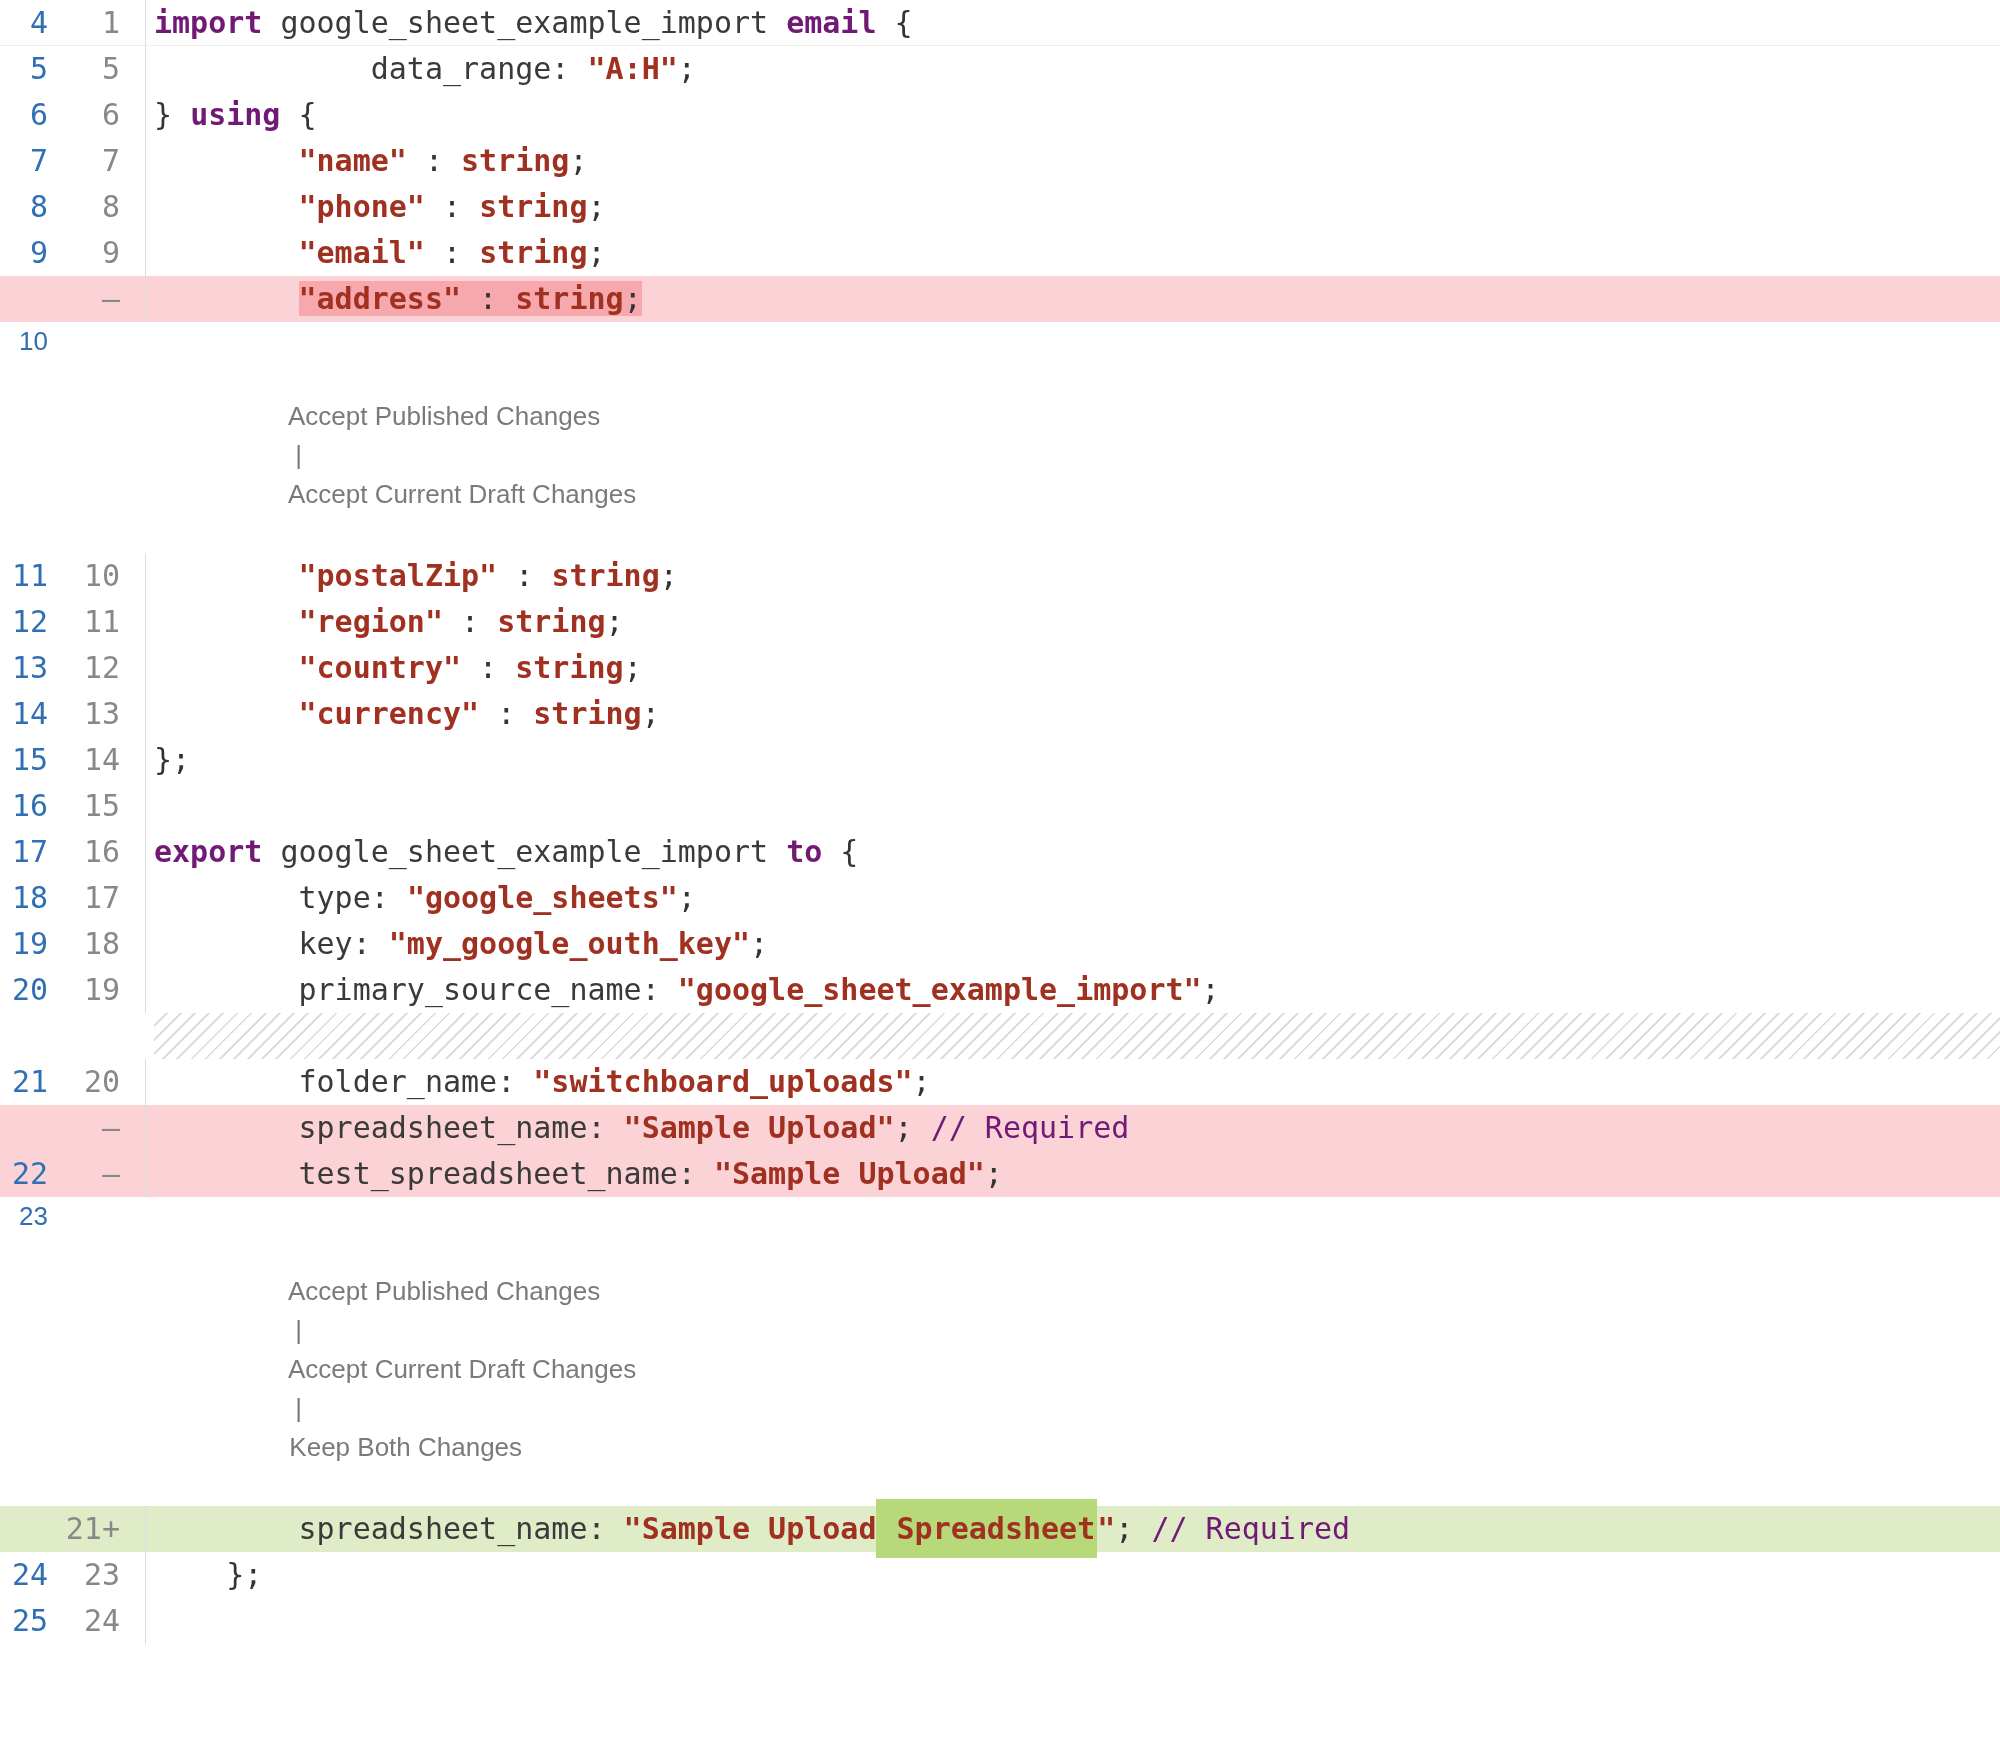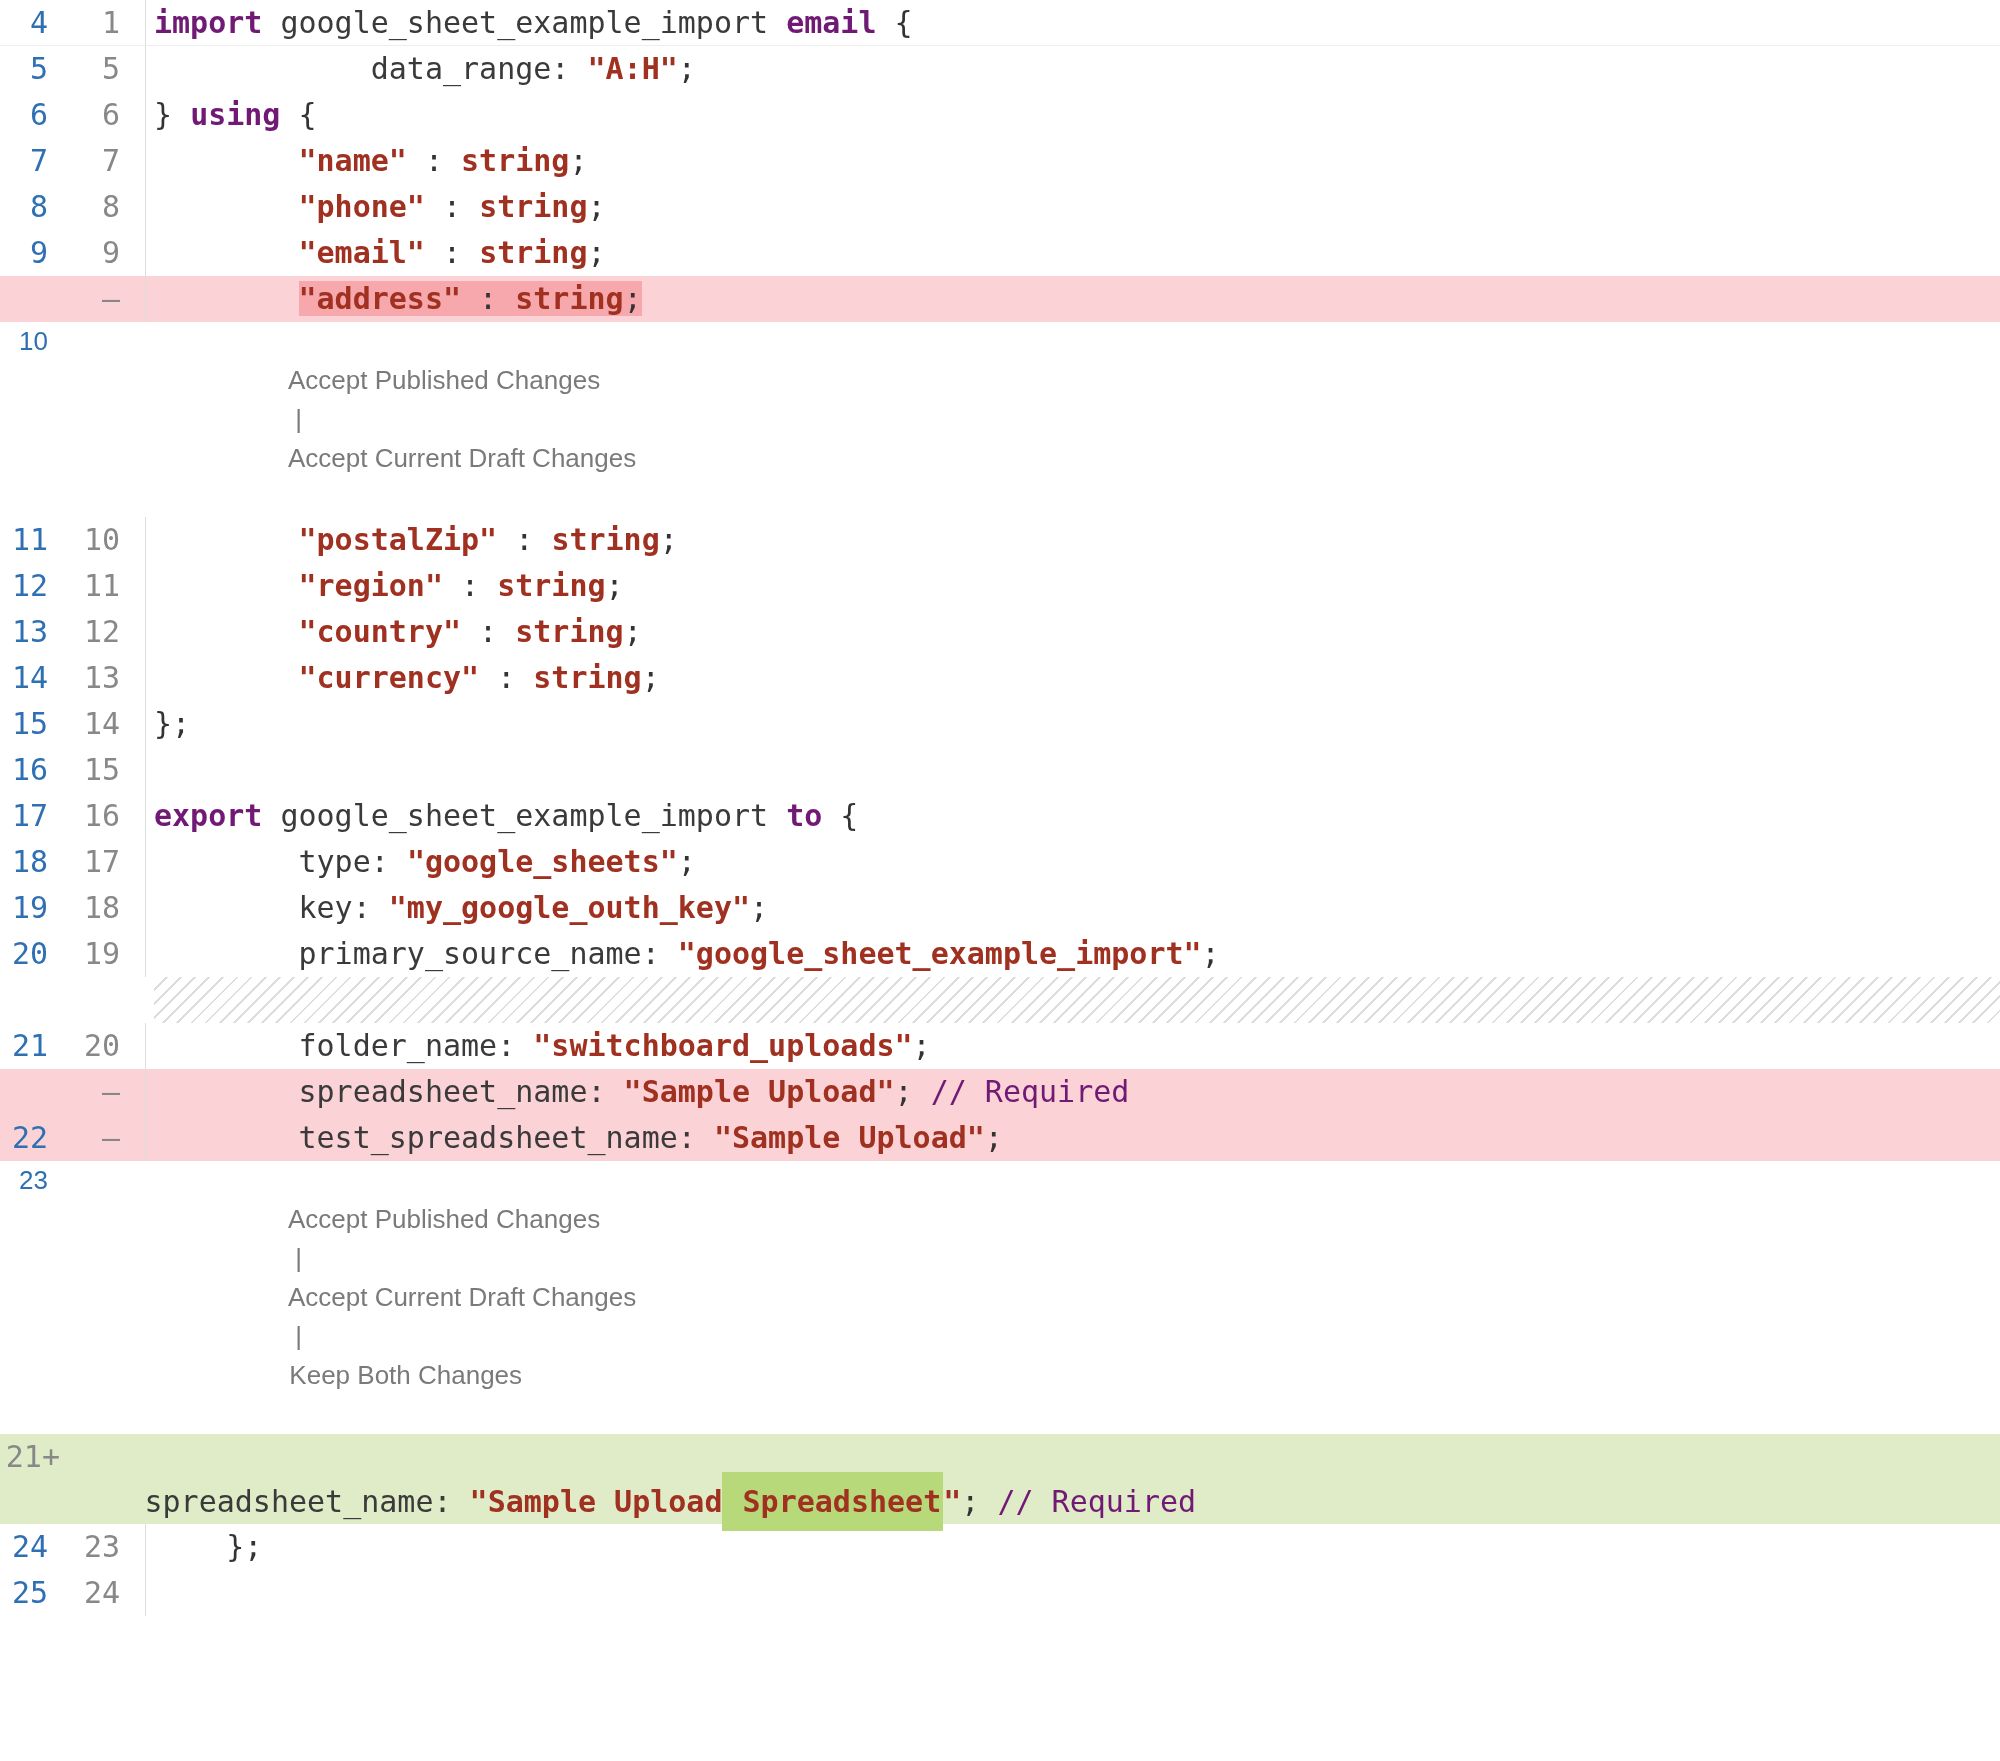--- a/index.html
+++ b/index.html
@@ -52,39 +52,40 @@
   .str  { color: #a03020; font-weight: 600; }
   .type { color: #a03020; font-weight: 600; text-align: right; }
   .punc { color: #333; }
   .cmt  { color: #701a75; }
   .plain{ color: #333; }
 
   .row.removed .code,
   .row.removed .gutter2,
   .row.removed .gutter { }
   .row.removed { background: #fbd3d6; }
-  .row.added   { background: #e0ecc8; flex-direction: column; }
+  .row.added   { background: #e0ecc8; }
   .row.hatch .code {
     background: repeating-linear-gradient(
       135deg,
       #fff 0, #fff 8px,
       #ddd 8px, #ddd 10px
     );
   }
   .hl-green { background: #b7d97a; padding: 12px 2px; }
 
   .actions-row {
     display: flex;
     min-height: 40px;
     font-family: -apple-system, "Helvetica Neue", Arial, sans-serif;
     font-size: 26px;
   }
   .actions-row .code {
     color: #7a7a7a;
     padding-left: 114px;
+    margin-top: 36px;
   }
   .actions-row .sep { margin: 0 6px; color: #7a7a7a; }
   .action { color: #7a7a7a; cursor: pointer; }
 
   .topline { border-bottom: 1px solid #eee; }
 </style>
 </head>
 <body>
 
 <div class="editor">

